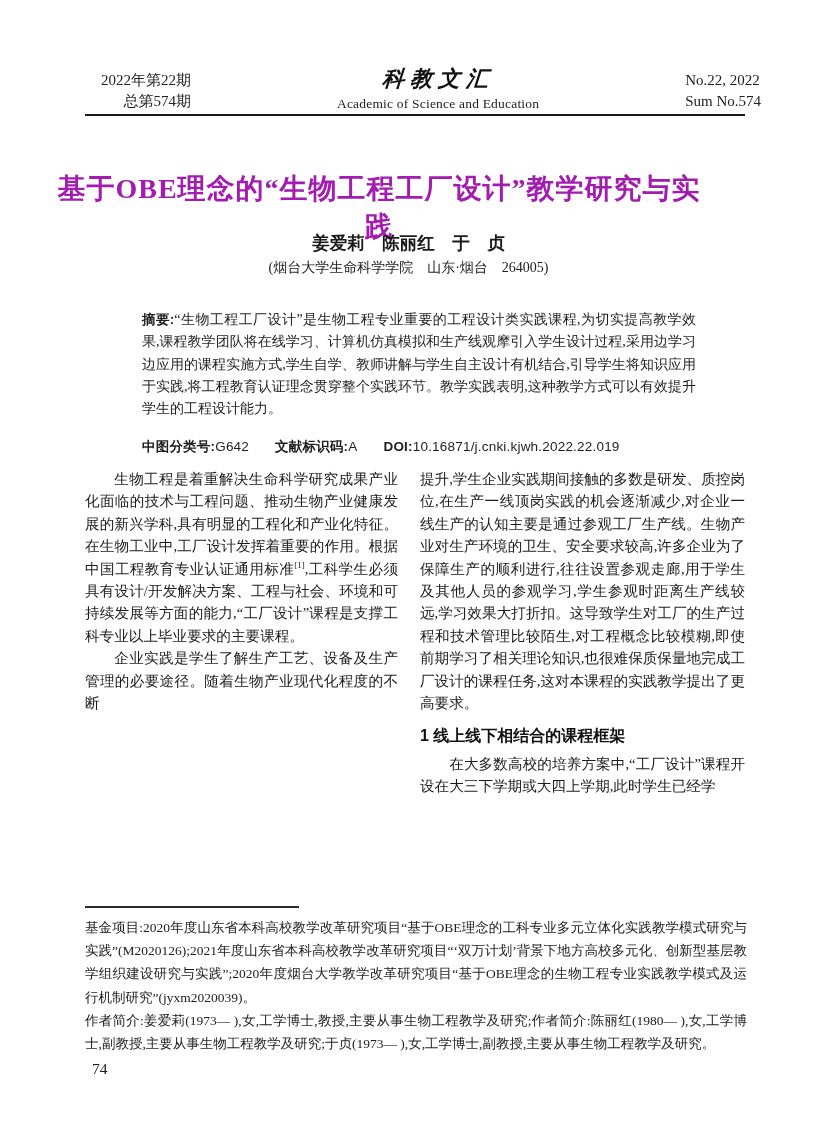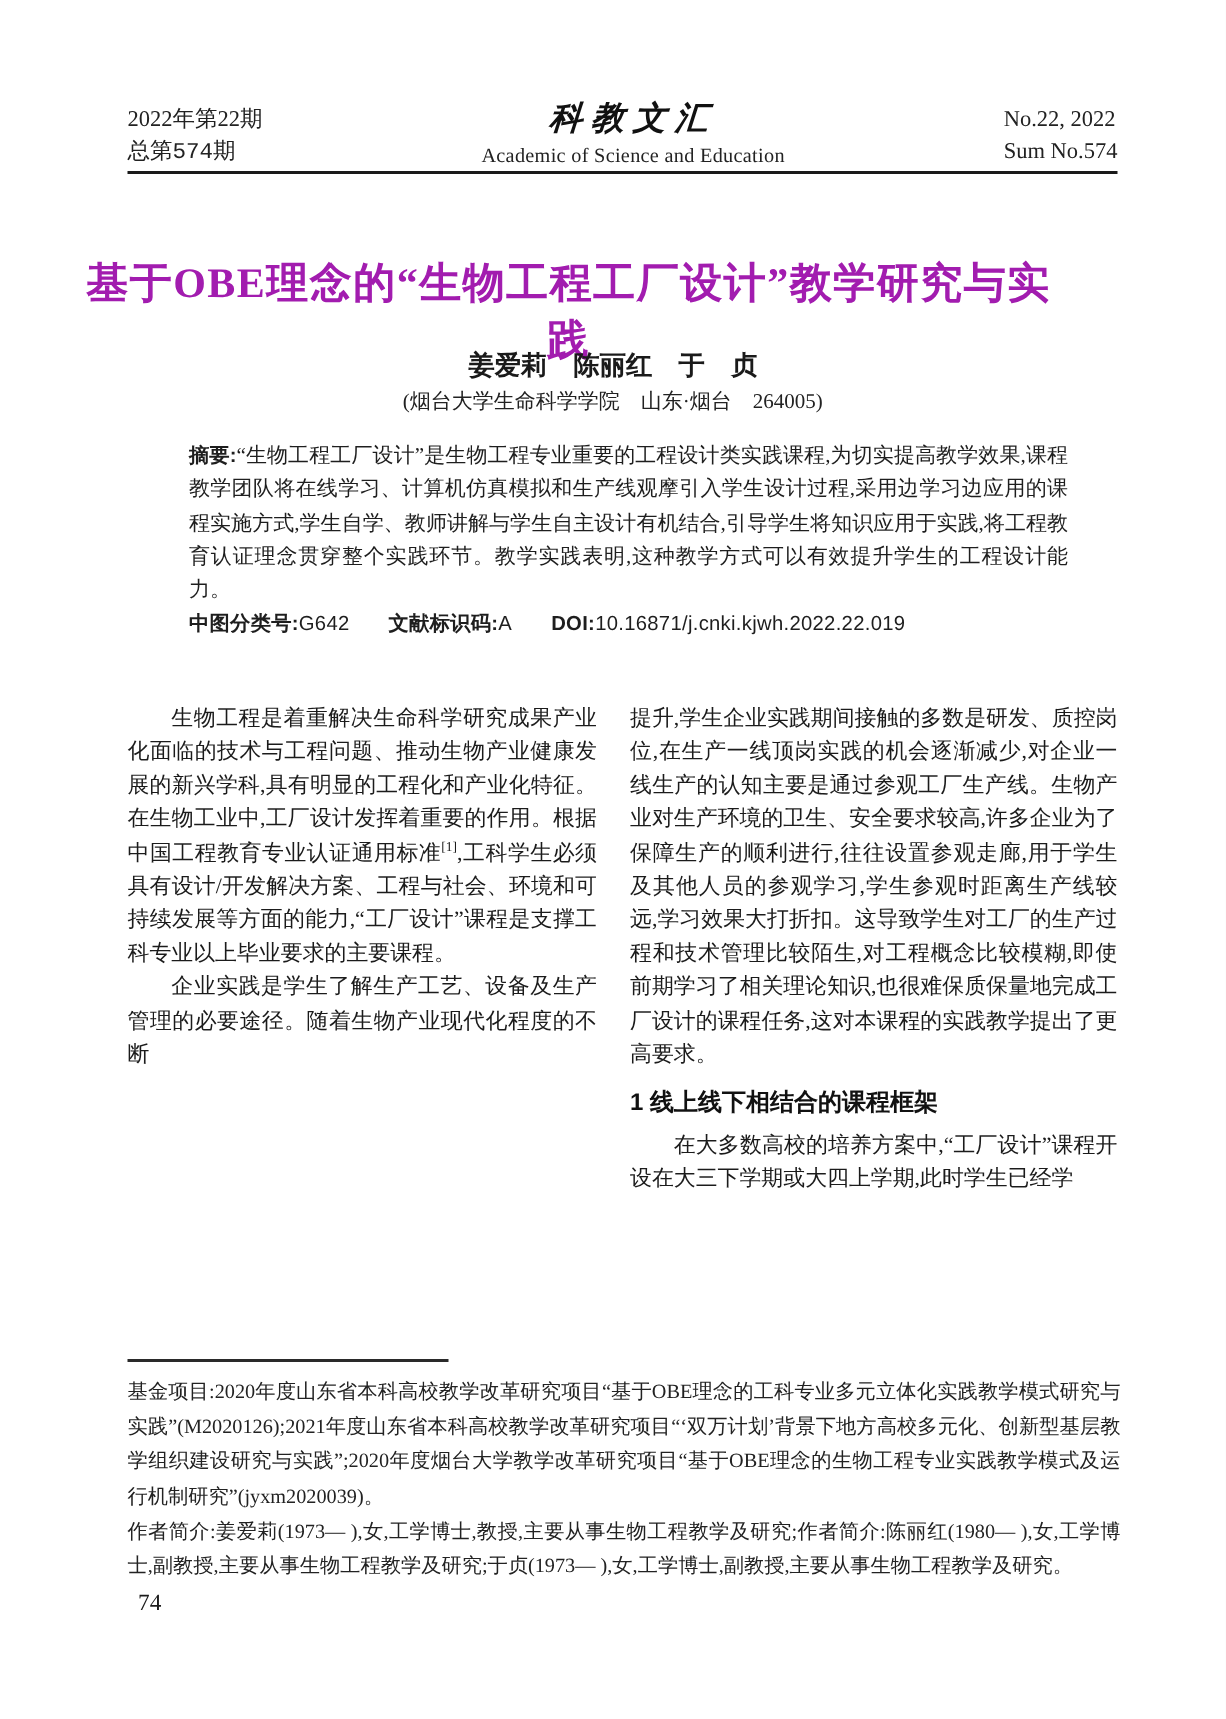--- a/index.html
+++ b/index.html
@@ -11,27 +11,27 @@
   }
   .page {
     position: relative;
     width: 817px; height: 1146px;
     background: #ffffff;
     overflow: hidden;
   }
 
   
   .header {
-    position: absolute; top: 70px; left: 85px; width: 660px;
+    position: absolute; top: 70px; left: 101px; width: 660px;
     display: flex; justify-content: space-between; align-items: flex-start;
   }
   .header-left, .header-right {
     font-size: 15px; line-height: 21px; color: #222;
   }
-  .header-left .line2 { text-align: left; font-family: Liberation Mono, monospace; }
+  .header-left .line2 { text-align: right; }
   .header-center { text-align: center; margin-top: -6px; }
   .logo-cn {
     font-size: 22px; font-weight: bold; font-style: italic;
     letter-spacing: 6px; color: #111;
     transform: skewX(-4deg);
     font-family: "Liberation Serif", serif;
   }
   .logo-en { font-size: 13.5px; color: #222; margin-top: 2px; letter-spacing: 0.2px; }
   .header-rule {
     position: absolute; top: 114px; left: 85px; width: 660px; height: 2px;
@@ -51,21 +51,21 @@
   .affiliation {
     position: absolute; top: 259px; left: 0; width: 817px;
     text-align: center; font-size: 14px; color: #222;
   }
 
   
   .meta {
     position: absolute; top: 293px; left: 126px; width: 586px;
     font-size: 14px; line-height: 22.3px; text-align: justify;
   }
-  .meta p { margin: 0; }
+  .meta p { margin: 16px; }
   .label-bold {
     font-family: "Liberation Sans", "DejaVu Sans", sans-serif;
     font-weight: bold; font-size: 13.5px;
   }
   .clc-line {
     font-family: "Liberation Sans", "DejaVu Sans", sans-serif;
     font-size: 13.5px; letter-spacing: 0.2px;
   }
   .clc-group { margin-right: 26px; }
   .clc-group:last-child { margin-right: 0; }

